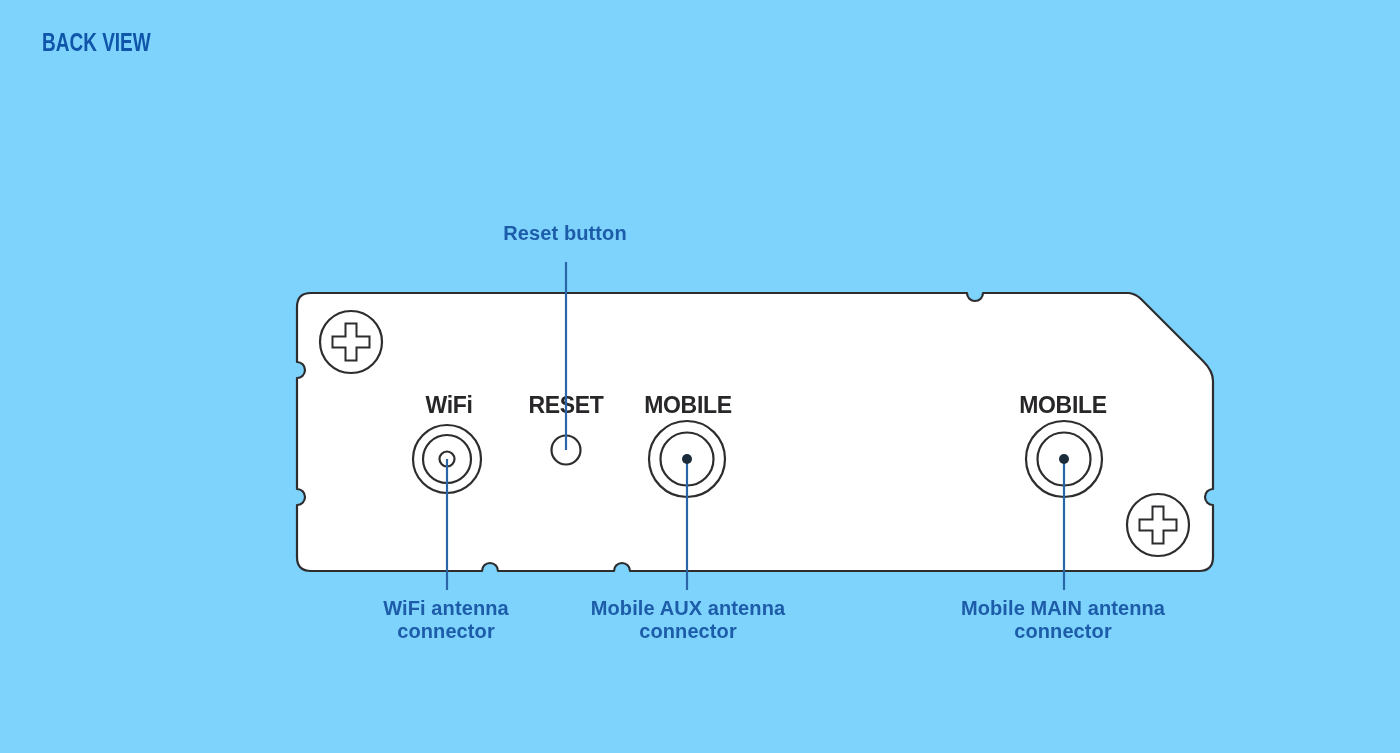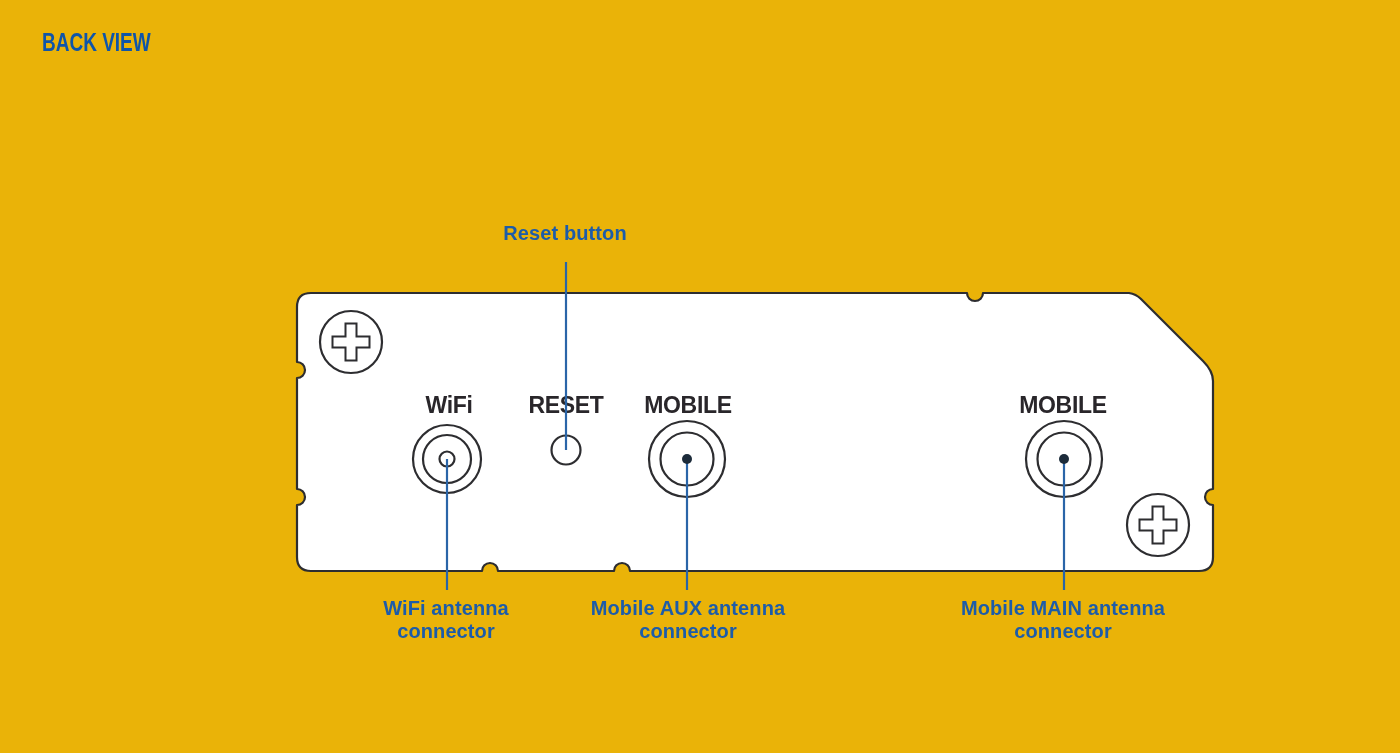--- a/index.html
+++ b/index.html
@@ -5,21 +5,21 @@
   html, body {
     margin: 0;
     padding: 0;
     background: #ffffff;
     font-family: "Liberation Sans", sans-serif;
   }
   .stage {
     position: relative;
     width: 1400px;
     height: 753px;
-    background: #eab308;
+    background: #7dd3fc;
     overflow: hidden;
   }
   .page-title {
     position: absolute;
     left: 42px;
     top: 28px;
     font-size: 25px;
     font-weight: 700;
     color: #0f55a9;
     letter-spacing: 0px;

